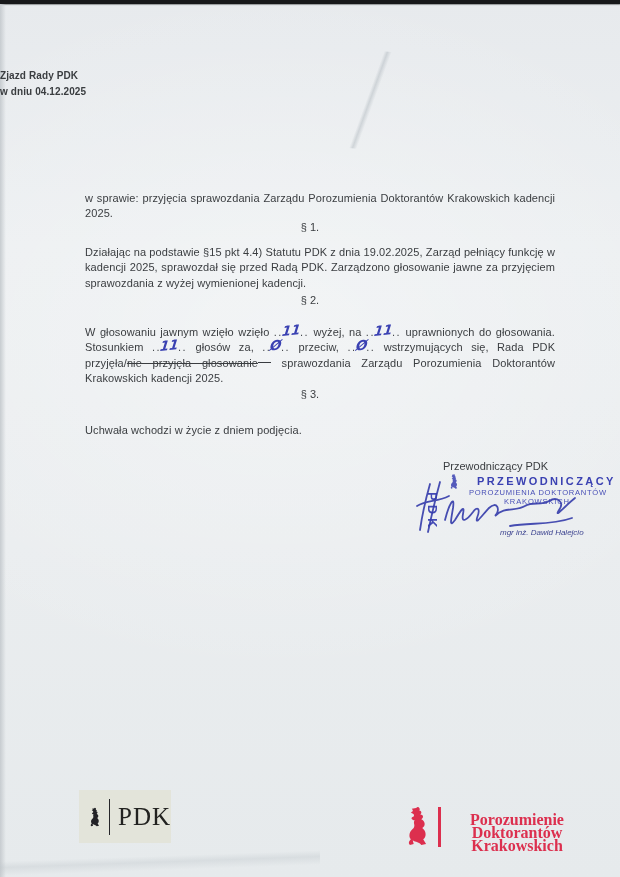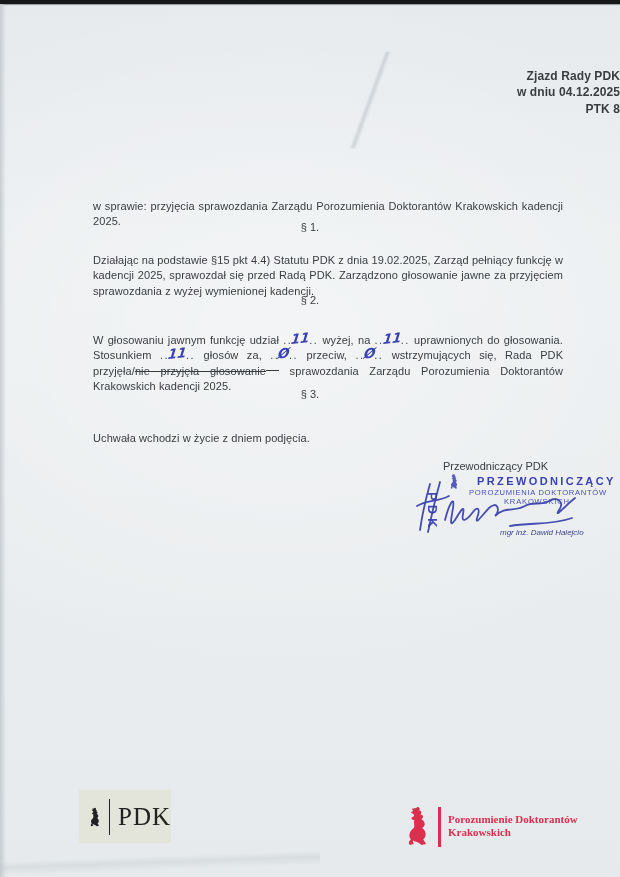--- a/index.html
+++ b/index.html
@@ -14,23 +14,23 @@
       radial-gradient(ellipse 700px 500px at 45% 38%, rgba(255,255,255,.35), rgba(255,255,255,0) 70%),
       linear-gradient(180deg,#e7eaed 0%,#ecefF1 28%,#eaedef 62%,#e6eaec 100%);
   }
   .scan-top-edge{position:absolute;left:0;top:0;width:620px;height:4px;background:#17181a;box-shadow:0 1px 1px rgba(23,24,26,.4);}
   .scan-left-edge{position:absolute;left:0;top:4px;width:7px;height:873px;background:linear-gradient(90deg,#c7ccd0 0%,rgba(199,204,208,0) 85%);}
   .scan-crease{position:absolute;left:340px;top:50px;width:60px;height:100px;pointer-events:none;
     background:linear-gradient(104deg,transparent 46%,rgba(178,186,192,.5) 50%,transparent 55%);transform:rotate(6deg);}
   .scan-crease2{position:absolute;left:0;top:845px;width:320px;height:30px;pointer-events:none;
     background:linear-gradient(178deg,transparent 40%,rgba(190,197,202,.35) 55%,transparent 75%);}
 
-  .doc-header{position:absolute;left:0;top:68px;width:620px;text-align:right;
-    color:var(--ink,#36383b);font-weight:bold;font-size:12px;line-height:16.4px;letter-spacing:.1px;}
-  .body-text{position:absolute;left:77px;width:470px;margin:16px;color:var(--ink,#3a3d40);
+  .doc-header{position:absolute;left:0;top:68px;width:620px;text-align:left;
+    color:var(--ink,#36383b);font-weight:bold;font-size:10px;line-height:16.4px;letter-spacing:.1px;}
+  .body-text{position:absolute;left:77px;width:470px;margin:8px;color:var(--ink,#3a3d40);
     font-size:11px;line-height:15.3px;text-align:justify;letter-spacing:.1px;}
   .para-heading{position:absolute;left:0;width:620px;text-align:center;margin:0;
     color:var(--ink,#3a3d40);font-size:11px;font-weight:normal;}
 
   .blank .d{color:#474a4e;letter-spacing:1.5px;}
   .hw{
     display:inline-block;color:var(--stamp-blue,#3640b0);
     font-family:"DejaVu Sans","Liberation Sans",sans-serif;
     font-style:italic;font-weight:bold;font-size:13.5px;line-height:10px;
     transform:rotate(-5deg) skewX(-12deg);margin:0 -1px;position:relative;top:-1px;
@@ -49,46 +49,45 @@
   .sig-svg{position:absolute;left:-4px;top:4px;}
   .signer-name{position:absolute;left:82px;top:56px;font-size:8px;font-style:italic;color:#3d4490;white-space:nowrap;}
 
   .pdk-logo{position:absolute;left:79px;top:790px;width:92px;height:53px;background:#e3e4da;
     display:flex;align-items:center;box-sizing:border-box;padding:0 0 0 9px;}
   .pdk-logo .bar{width:2px;height:36px;background:#26262a;margin:0 8px 0 7px;}
   .pdk-wordmark{font-family:"Liberation Serif","DejaVu Serif",serif;font-size:25px;color:#222220;letter-spacing:1px;line-height:1;}
 
   .org-logo{position:absolute;left:403px;top:806px;width:185px;height:45px;color:var(--logo-red,#dc2f4e);}
   .org-logo .bar{position:absolute;left:35px;top:1px;width:3px;height:40px;background:var(--logo-red,#dc2f4e);}
-  .org-text{position:absolute;left:45px;top:7px;width:138px;text-align:left;
-    font-family:"Liberation Serif","DejaVu Serif",serif;font-weight:bold;font-size:11px;line-height:13px;}
+  .org-text{position:absolute;left:45px;top:7px;width:138px;text-align:center;
+    font-family:"Liberation Serif","DejaVu Serif",serif;font-weight:bold;font-size:16px;line-height:13px;}
 </style>
 </head>
 <body>
 
 <div class="page">
 
   <div class="scan-top-edge"></div>
   <div class="scan-left-edge"></div>
   <div class="scan-crease"></div>
   <div class="scan-crease2"></div>
 
   <div class="doc-header">
     <div>Zjazd Rady PDK</div>
     <div>w dniu 04.12.2025</div>
-    <div>PTK 8</div>
   </div>
 
   <p class="body-text" style="top:183px">w sprawie: przyjęcia sprawozdania Zarządu Porozumienia Doktorantów Krakowskich kadencji 2025.</p>
 
   <p class="para-heading" style="top:221px">§ 1.</p>
   <p class="body-text" style="top:237px">Działając na podstawie §15 pkt 4.4) Statutu PDK z dnia 19.02.2025, Zarząd pełniący funkcję w kadencji 2025, sprawozdał się przed Radą PDK. Zarządzono głosowanie jawne za przyjęciem sprawozdania z wyżej wymienionej kadencji.</p>
 
   <p class="para-heading" style="top:294px">§ 2.</p>
-  <p class="body-text" style="top:317px"><span>W głosowaniu jawnym funkcję udział</span>
+  <p class="body-text" style="top:317px"><span>W głosowaniu jawnym wzięło wzięło</span>
     <span class="blank"><span class="d">..</span><span class="hw">11</span><span class="d">..</span></span>
     <span>wyżej, na</span>
     <span class="blank"><span class="d">..</span><span class="hw">11</span><span class="d">..</span></span>
     <span>uprawnionych do głosowania. Stosunkiem</span>
     <span class="blank"><span class="d">..</span><span class="hw">11</span><span class="d">..</span></span>
     <span>głosów za,</span>
     <span class="blank"><span class="d">..</span><span class="hw">Ø</span><span class="d">..</span></span>
     <span>przeciw,</span>
     <span class="blank"><span class="d">..</span><span class="hw">Ø</span><span class="d">..</span></span>
     <span>wstrzymujących się, Rada PDK przyjęła/</span><span class="struck">nie przyjęła głosowanie</span><span class="strike-ext"></span>

